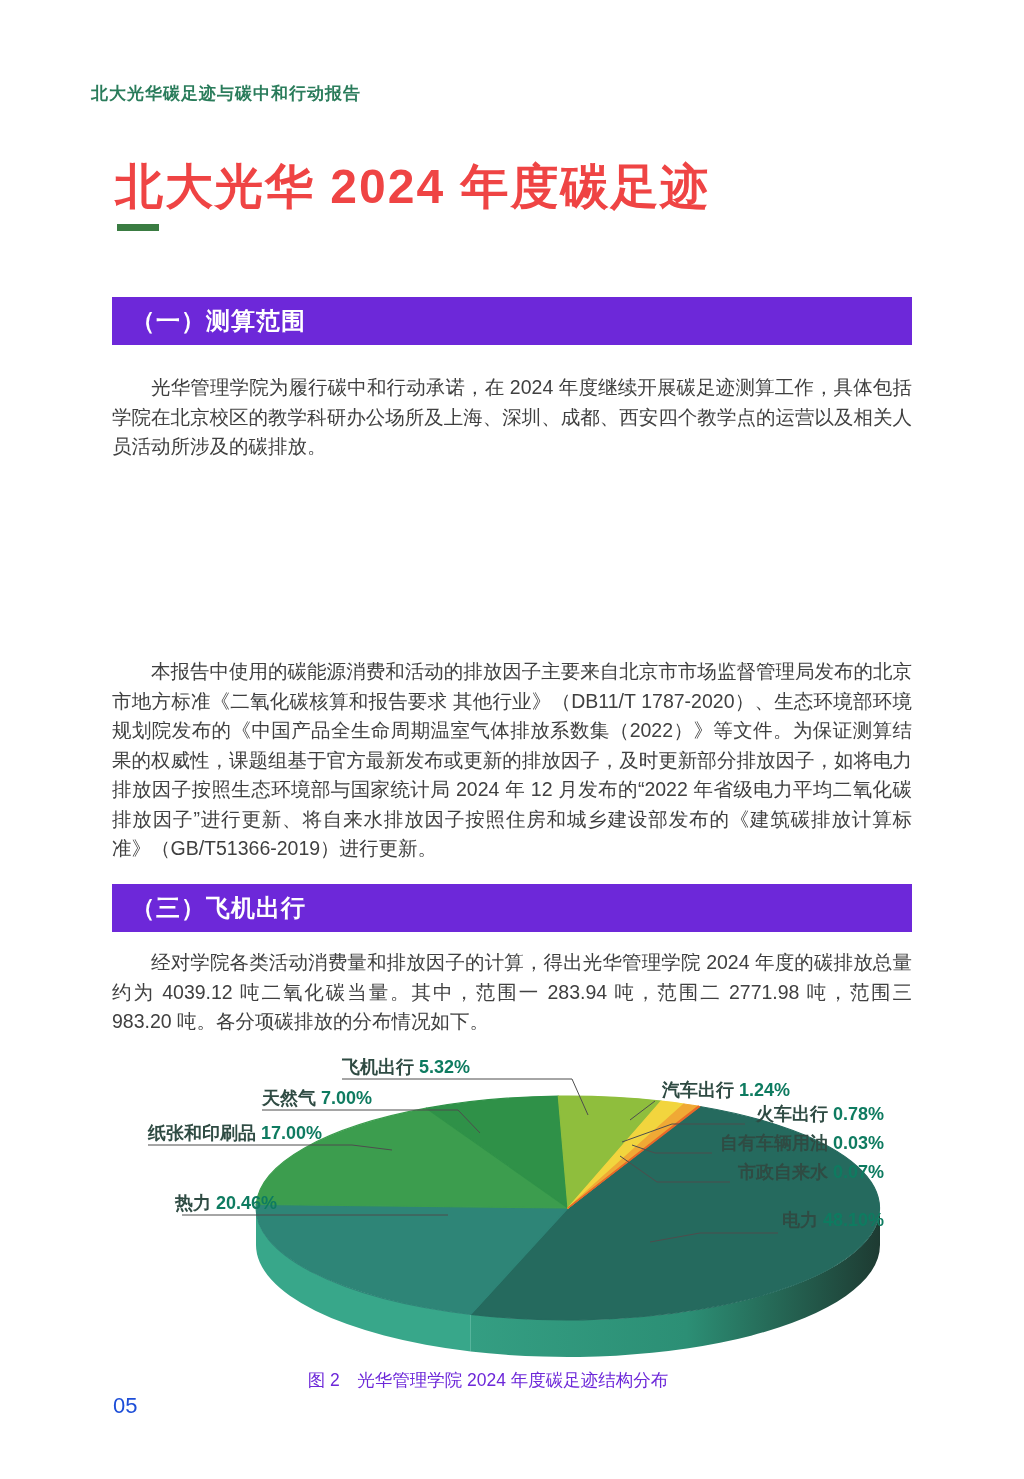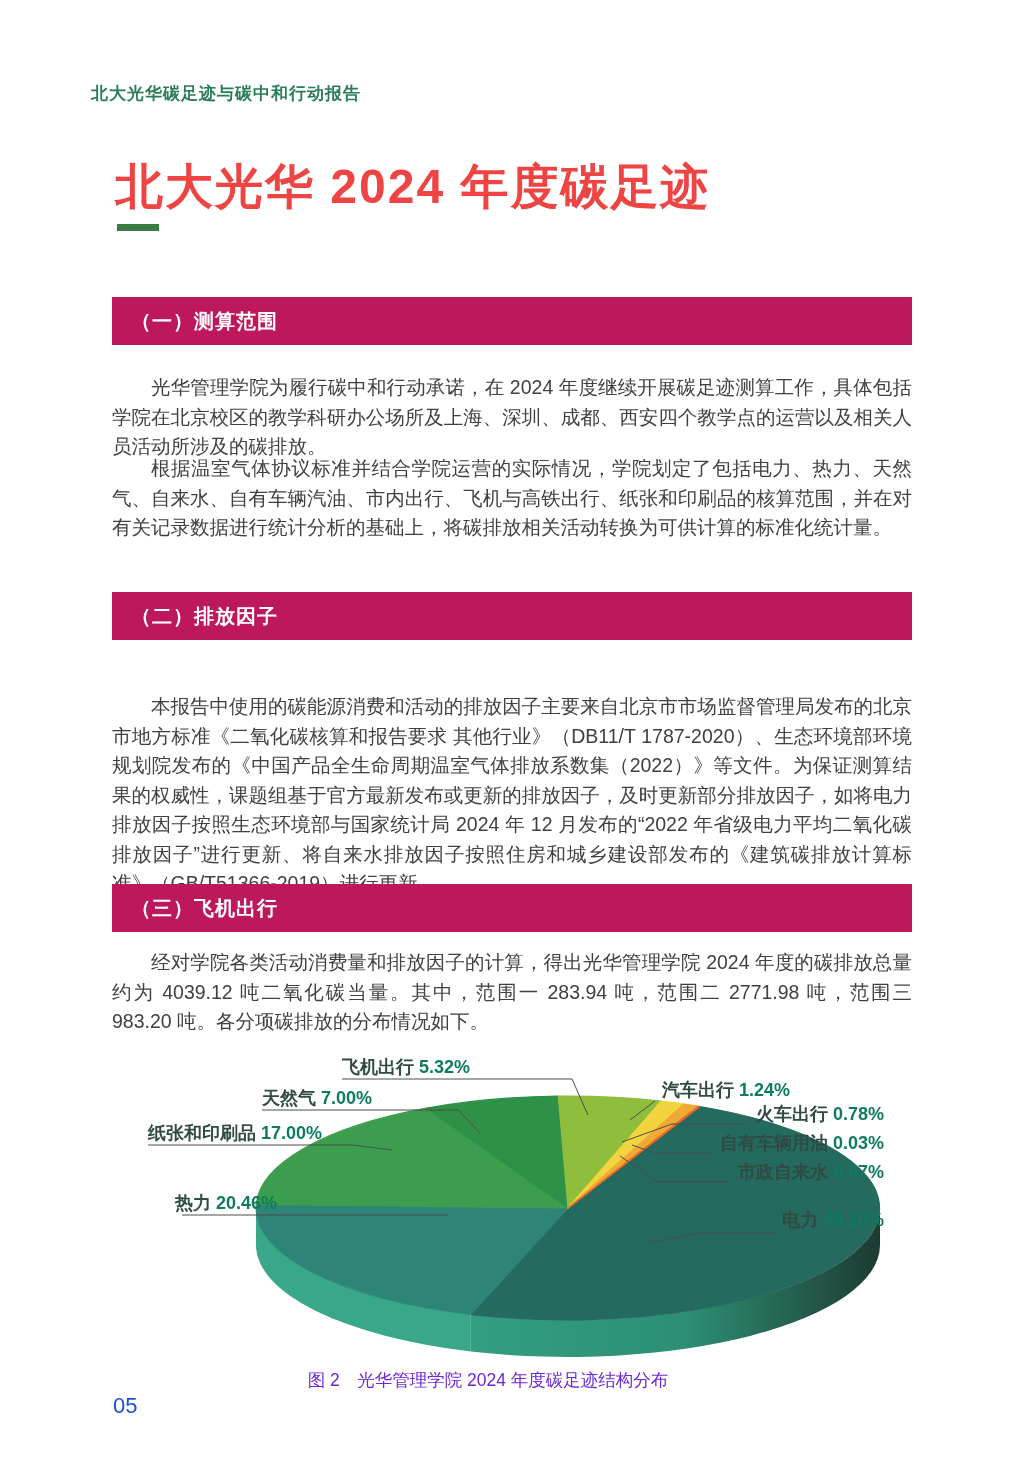--- a/index.html
+++ b/index.html
@@ -13,30 +13,30 @@
   }
   .page-title{
     position:absolute;left:115px;top:155px;margin:0;
     font-size:48px;font-weight:bold;color:#ef4444;letter-spacing:2px;
   }
   .title-dash{
     position:absolute;left:117px;top:224px;width:42px;height:7px;background:#3A7C42;
   }
   .section-bar{
     position:absolute;left:112px;width:800px;height:48px;box-sizing:border-box;
-    background:#be185d;color:#ffffff;font-size:20px;font-weight:bold;
+    background:#6d28d9;color:#ffffff;font-size:24px;font-weight:bold;
     line-height:48px;padding-left:19px;letter-spacing:1px;
   }
   .bar1{top:297px}.bar2{top:592px}.bar3{top:884px}
   .para{
     position:absolute;left:112px;width:800px;margin:0;
     font-size:19.5px;line-height:29.5px;color:#404040;
     text-align:justify;text-indent:2em;
   }
-  .p1{top:373px}.p2{top:454px}.p3{top:692px}.p4{top:948px}
+  .p1{top:373px}.p2{top:454px}.p3{top:657px}.p4{top:948px}
   .chart{position:absolute;left:0;top:1045px;}
   .caption{
     position:absolute;left:0;top:1368px;width:976px;text-align:center;
     font-size:17.5px;color:#6d28d9;
   }
   .page-number{
     position:absolute;left:113px;top:1393px;font-size:22px;color:#1d4ed8;
   }
 </style>
 </head>
@@ -44,23 +44,21 @@
 
 <div class="page">
 
   <div class="report-header">北大光华碳足迹与碳中和行动报告</div>
 
   <h1 class="page-title">北大光华 2024 年度碳足迹</h1>
   <div class="title-dash"></div>
 
   <div class="section-bar bar1">（一）测算范围</div>
   <p class="para p1">光华管理学院为履行碳中和行动承诺，在 2024 年度继续开展碳足迹测算工作，具体包括学院在北京校区的教学科研办公场所及上海、深圳、成都、西安四个教学点的运营以及相关人员活动所涉及的碳排放。</p>
-  <p class="para p2">根据温室气体协议标准并结合学院运营的实际情况，学院划定了包括电力、热力、天然气、自来水、自有车辆汽油、市内出行、飞机与高铁出行、纸张和印刷品的核算范围，并在对有关记录数据进行统计分析的基础上，将碳排放相关活动转换为可供计算的标准化统计量。</p>
 
-  <div class="section-bar bar2">（二）排放因子</div>
   <p class="para p3">本报告中使用的碳能源消费和活动的排放因子主要来自北京市市场监督管理局发布的北京市地方标准《二氧化碳核算和报告要求 其他行业》（DB11/T 1787-2020）、生态环境部环境规划院发布的《中国产品全生命周期温室气体排放系数集（2022）》等文件。为保证测算结果的权威性，课题组基于官方最新发布或更新的排放因子，及时更新部分排放因子，如将电力排放因子按照生态环境部与国家统计局 2024 年 12 月发布的“2022 年省级电力平均二氧化碳排放因子”进行更新、将自来水排放因子按照住房和城乡建设部发布的《建筑碳排放计算标准》（GB/T51366-2019）进行更新。</p>
 
   <div class="section-bar bar3">（三）飞机出行</div>
   <p class="para p4">经对学院各类活动消费量和排放因子的计算，得出光华管理学院 2024 年度的碳排放总量约为 4039.12 吨二氧化碳当量。其中，范围一 283.94 吨，范围二 2771.98 吨，范围三 983.20 吨。各分项碳排放的分布情况如下。</p>
 
   <svg id="pie-svg" class="chart" width="1024" height="340" viewBox="0 0 1024 340" xmlns="http://www.w3.org/2000/svg">
       <defs>
         <linearGradient id="wg" gradientUnits="userSpaceOnUse" x1="440" y1="0" x2="888" y2="0">
           <stop offset="0" stop-color="#35A084"></stop>
           <stop offset="0.55" stop-color="#2C8F75"></stop>

